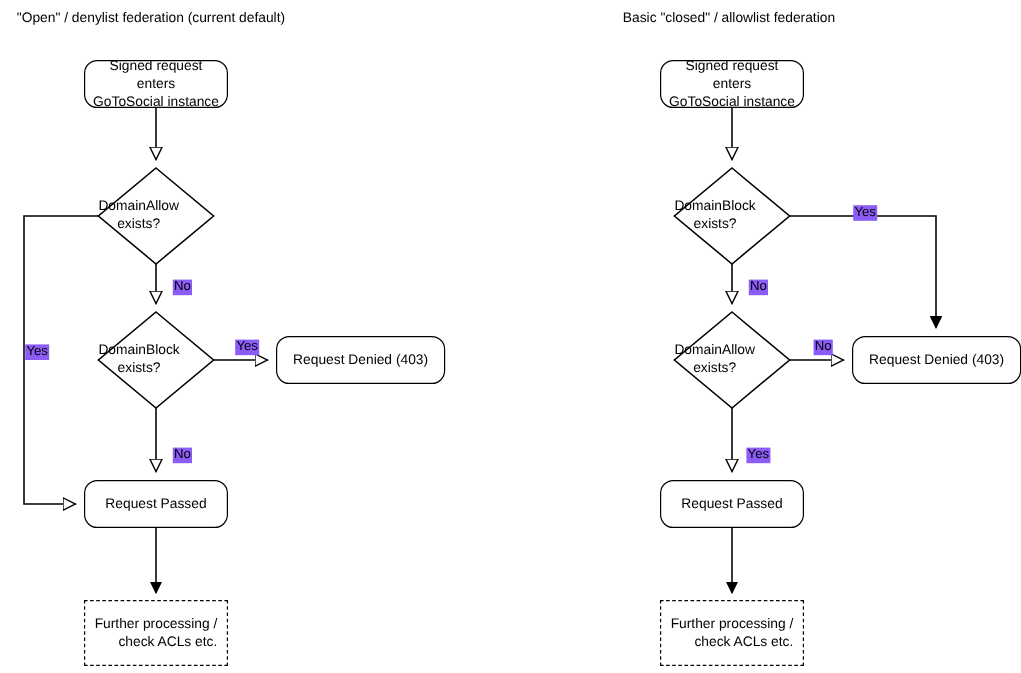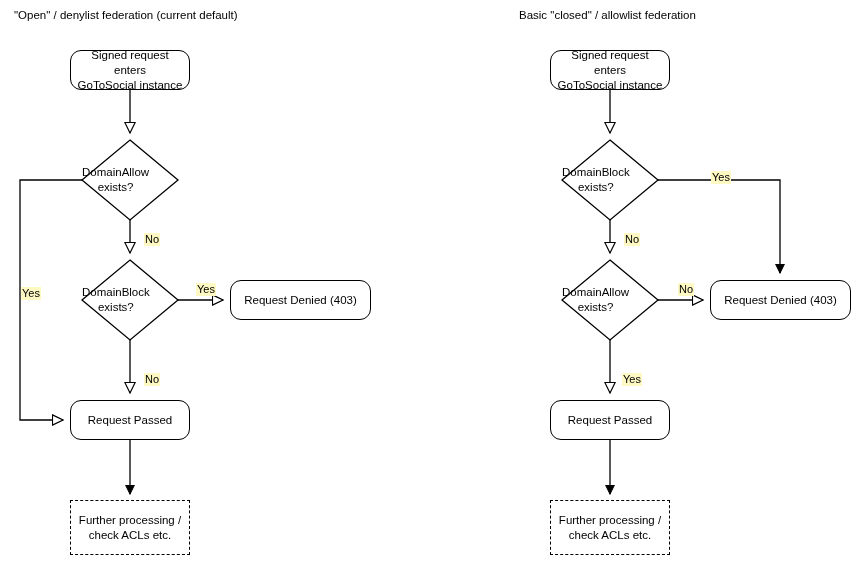--- a/index.html
+++ b/index.html
@@ -48,20 +48,21 @@
   }
   .node.rounded {
     border: 1.3px solid #000000;
     border-radius: 11px;
     align-items: center;
   }
   .node.dashed {
     border: 1.3px dashed #000000;
     border-radius: 0;
     background: transparent;
+    text-align: right;
   }
   .node .node-label {
     padding: 0 5px;
     white-space: pre-line;
   }
   .diamond-label {
     position: absolute;
     font-size: 11.5px;
     line-height: 15px;
     color: #000000;
@@ -69,21 +70,21 @@
     white-space: pre-line;
     display: flex;
     align-items: center;
     justify-content: flex-start;
   }
   .edge-label {
     position: absolute;
     font-size: 11px;
     line-height: 13px;
     color: #000000;
-    background: #fef9c3;
+    background: #8b5cf6;
     white-space: nowrap;
     padding: 0 1px;
   }
 </style>
 </head>
 <body>
 
 <div id="canvas">
 
   <svg class="flow-layer" viewBox="0 0 851 561" xmlns="http://www.w3.org/2000/svg">

